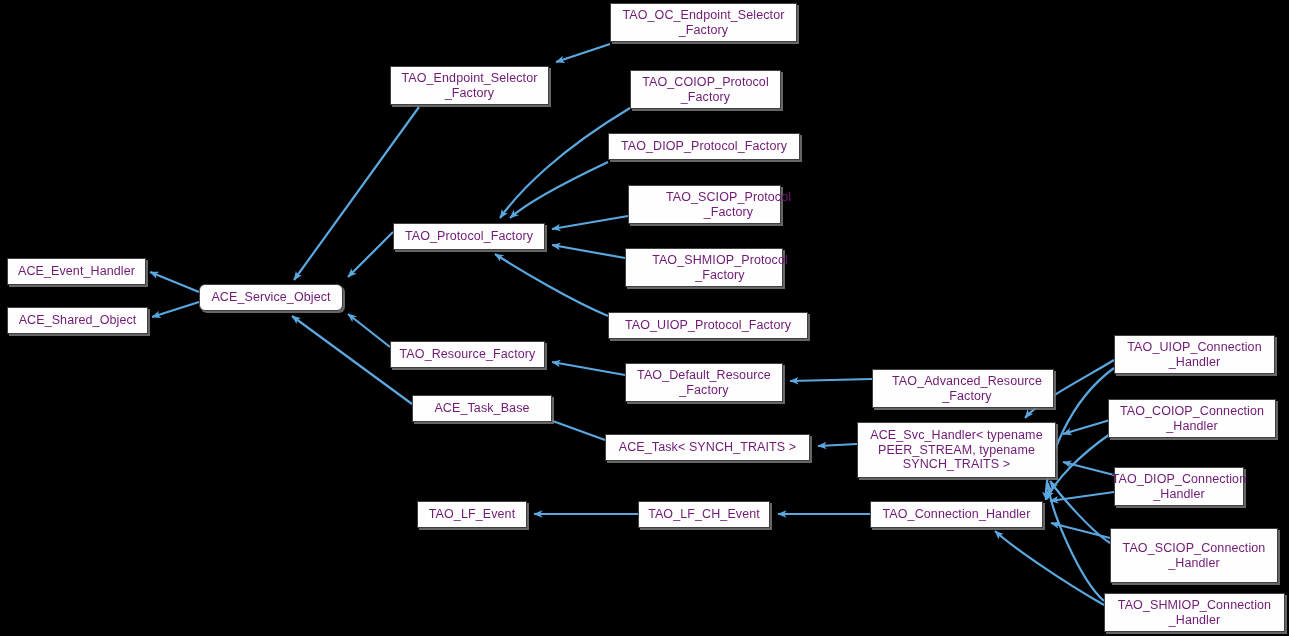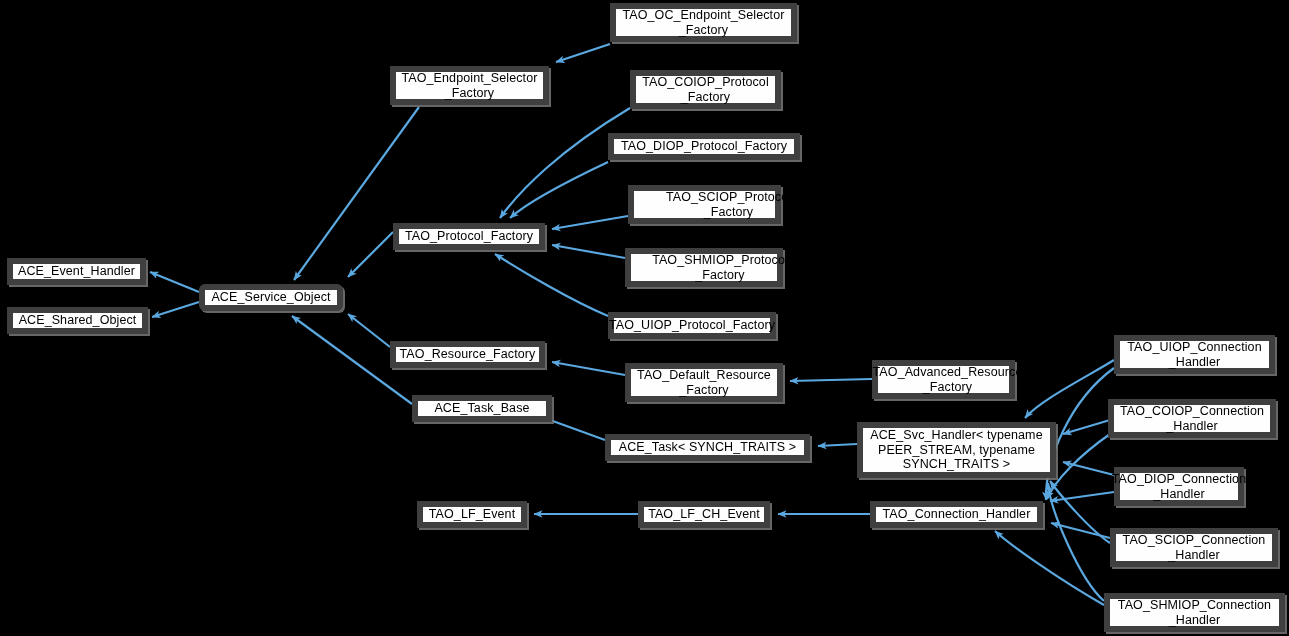--- a/index.html
+++ b/index.html
@@ -3,25 +3,25 @@
 <meta charset="utf-8">
 <style>
   html,body{margin:0;padding:0;background:#000;}
   body{width:1289px;height:636px;overflow:hidden;font-family:"Liberation Sans",sans-serif;}
   #diagram{position:relative;width:1289px;height:636px;background:#000;}
   svg.edges{position:absolute;left:0;top:0;width:1289px;height:636px;}
   .node{
     position:absolute;
     box-sizing:border-box;
     background:#fefefe;
-    border:6px solid #4d7c0f;
+    border:1px solid #4d7c0f;
     box-shadow:2px 2px 0 0 rgba(120,120,120,0.85);
     display:flex;align-items:center;justify-content:center;
     text-align:center;
-    color:#000000;
+    color:#701a75;
     font-family:"Liberation Sans",sans-serif;
     font-size:12.5px;
     line-height:14.5px;
     letter-spacing:0.1px;
     white-space:pre-line;
     cursor:pointer;
   }
 </style>
 </head>
 <body>
@@ -73,38 +73,38 @@
       <div class="node" style="left: 610px; top: 3px; width: 187px; height: 39px; background: rgb(254, 254, 254); border-color: rgb(63, 63, 63);">TAO_OC_Endpoint_Selector
 _Factory</div>
       <div class="node" style="left: 630px; top: 70px; width: 151px; height: 39px; background: rgb(254, 254, 254); border-color: rgb(63, 63, 63);">TAO_COIOP_Protocol
 _Factory</div>
       <div class="node" style="left: 608px; top: 133px; width: 192px; height: 27px; background: rgb(254, 254, 254); border-color: rgb(63, 63, 63);">TAO_DIOP_Protocol_Factory</div>
       <div class="node" style="left: 628px; top: 185px; width: 153px; height: 39px; background: rgb(254, 254, 254); border-color: rgb(63, 63, 63); padding-left: 48px;">TAO_SCIOP_Protocol
 _Factory</div>
       <div class="node" style="left: 393px; top: 223px; width: 152px; height: 27px; background: rgb(254, 254, 254); border-color: rgb(63, 63, 63);">TAO_Protocol_Factory</div>
       <div class="node" style="left: 625px; top: 248px; width: 158px; height: 39px; background: rgb(254, 254, 254); border-color: rgb(63, 63, 63); padding-left: 32px;">TAO_SHMIOP_Protocol
 _Factory</div>
-      <div class="node" style="left: 608px; top: 312px; width: 168px; height: 27px; background: rgb(254, 254, 254); border-color: rgb(63, 63, 63);">TAO_UIOP_Protocol_Factory</div>
+      <div class="node" style="left: 608px; top: 312px; width: 200px; height: 27px; background: rgb(254, 254, 254); border-color: rgb(63, 63, 63);">TAO_UIOP_Protocol_Factory</div>
       <div class="node" style="left: 390px; top: 341px; width: 155px; height: 27px; background: rgb(254, 254, 254); border-color: rgb(63, 63, 63);">TAO_Resource_Factory</div>
       <div class="node" style="left: 625px; top: 363px; width: 158px; height: 39px; background: rgb(254, 254, 254); border-color: rgb(63, 63, 63);">TAO_Default_Resource
 _Factory</div>
-      <div class="node" style="left: 872px; top: 360px; width: 143px; height: 39px; background: rgb(254, 254, 254); border-color: rgb(63, 63, 63); padding-left: 8px;">TAO_Advanced_Resource
+      <div class="node" style="left: 872px; top: 369px; width: 182px; height: 39px; background: rgb(254, 254, 254); border-color: rgb(63, 63, 63); padding-left: 8px;">TAO_Advanced_Resource
 _Factory</div>
       <div class="node" style="left: 412px; top: 395px; width: 140px; height: 27px; background: rgb(254, 254, 254); border-color: rgb(63, 63, 63);">ACE_Task_Base</div>
       <div class="node" style="left: 605px; top: 434px; width: 205px; height: 27px; background: rgb(254, 254, 254); border-color: rgb(63, 63, 63);">ACE_Task&lt; SYNCH_TRAITS &gt;</div>
       <div class="node" style="left: 857px; top: 422px; width: 199px; height: 56px; background: rgb(254, 254, 254); border-color: rgb(63, 63, 63);">ACE_Svc_Handler&lt; typename
 PEER_STREAM, typename
 SYNCH_TRAITS &gt;</div>
       <div class="node" style="left: 417px; top: 501px; width: 110px; height: 27px; background: rgb(254, 254, 254); border-color: rgb(63, 63, 63);">TAO_LF_Event</div>
       <div class="node" style="left: 638px; top: 501px; width: 132px; height: 27px; background: rgb(254, 254, 254); border-color: rgb(63, 63, 63);">TAO_LF_CH_Event</div>
       <div class="node" style="left: 870px; top: 501px; width: 173px; height: 27px; background: rgb(254, 254, 254); border-color: rgb(63, 63, 63);">TAO_Connection_Handler</div>
       <div class="node" style="left: 1114px; top: 335px; width: 161px; height: 39px; background: rgb(254, 254, 254); border-color: rgb(63, 63, 63);">TAO_UIOP_Connection
 _Handler</div>
       <div class="node" style="left: 1108px; top: 399px; width: 168px; height: 39px; background: rgb(254, 254, 254); border-color: rgb(63, 63, 63);">TAO_COIOP_Connection
 _Handler</div>
       <div class="node" style="left: 1114px; top: 467px; width: 130px; height: 39px; background: rgb(254, 254, 254); border-color: rgb(63, 63, 63);">TAO_DIOP_Connection
 _Handler</div>
-      <div class="node" style="left: 1110px; top: 528px; width: 168px; height: 39px; background: rgb(254, 254, 254); border-color: rgb(63, 63, 63);">TAO_SCIOP_Connection
+      <div class="node" style="left: 1110px; top: 528px; width: 168px; height: 55px; background: rgb(254, 254, 254); border-color: rgb(63, 63, 63);">TAO_SCIOP_Connection
 _Handler</div>
       <div class="node" style="left: 1104px; top: 593px; width: 181px; height: 39px; background: rgb(254, 254, 254); border-color: rgb(63, 63, 63);">TAO_SHMIOP_Connection
 _Handler</div>
     </div>
 </div>
 
 </body></html>

